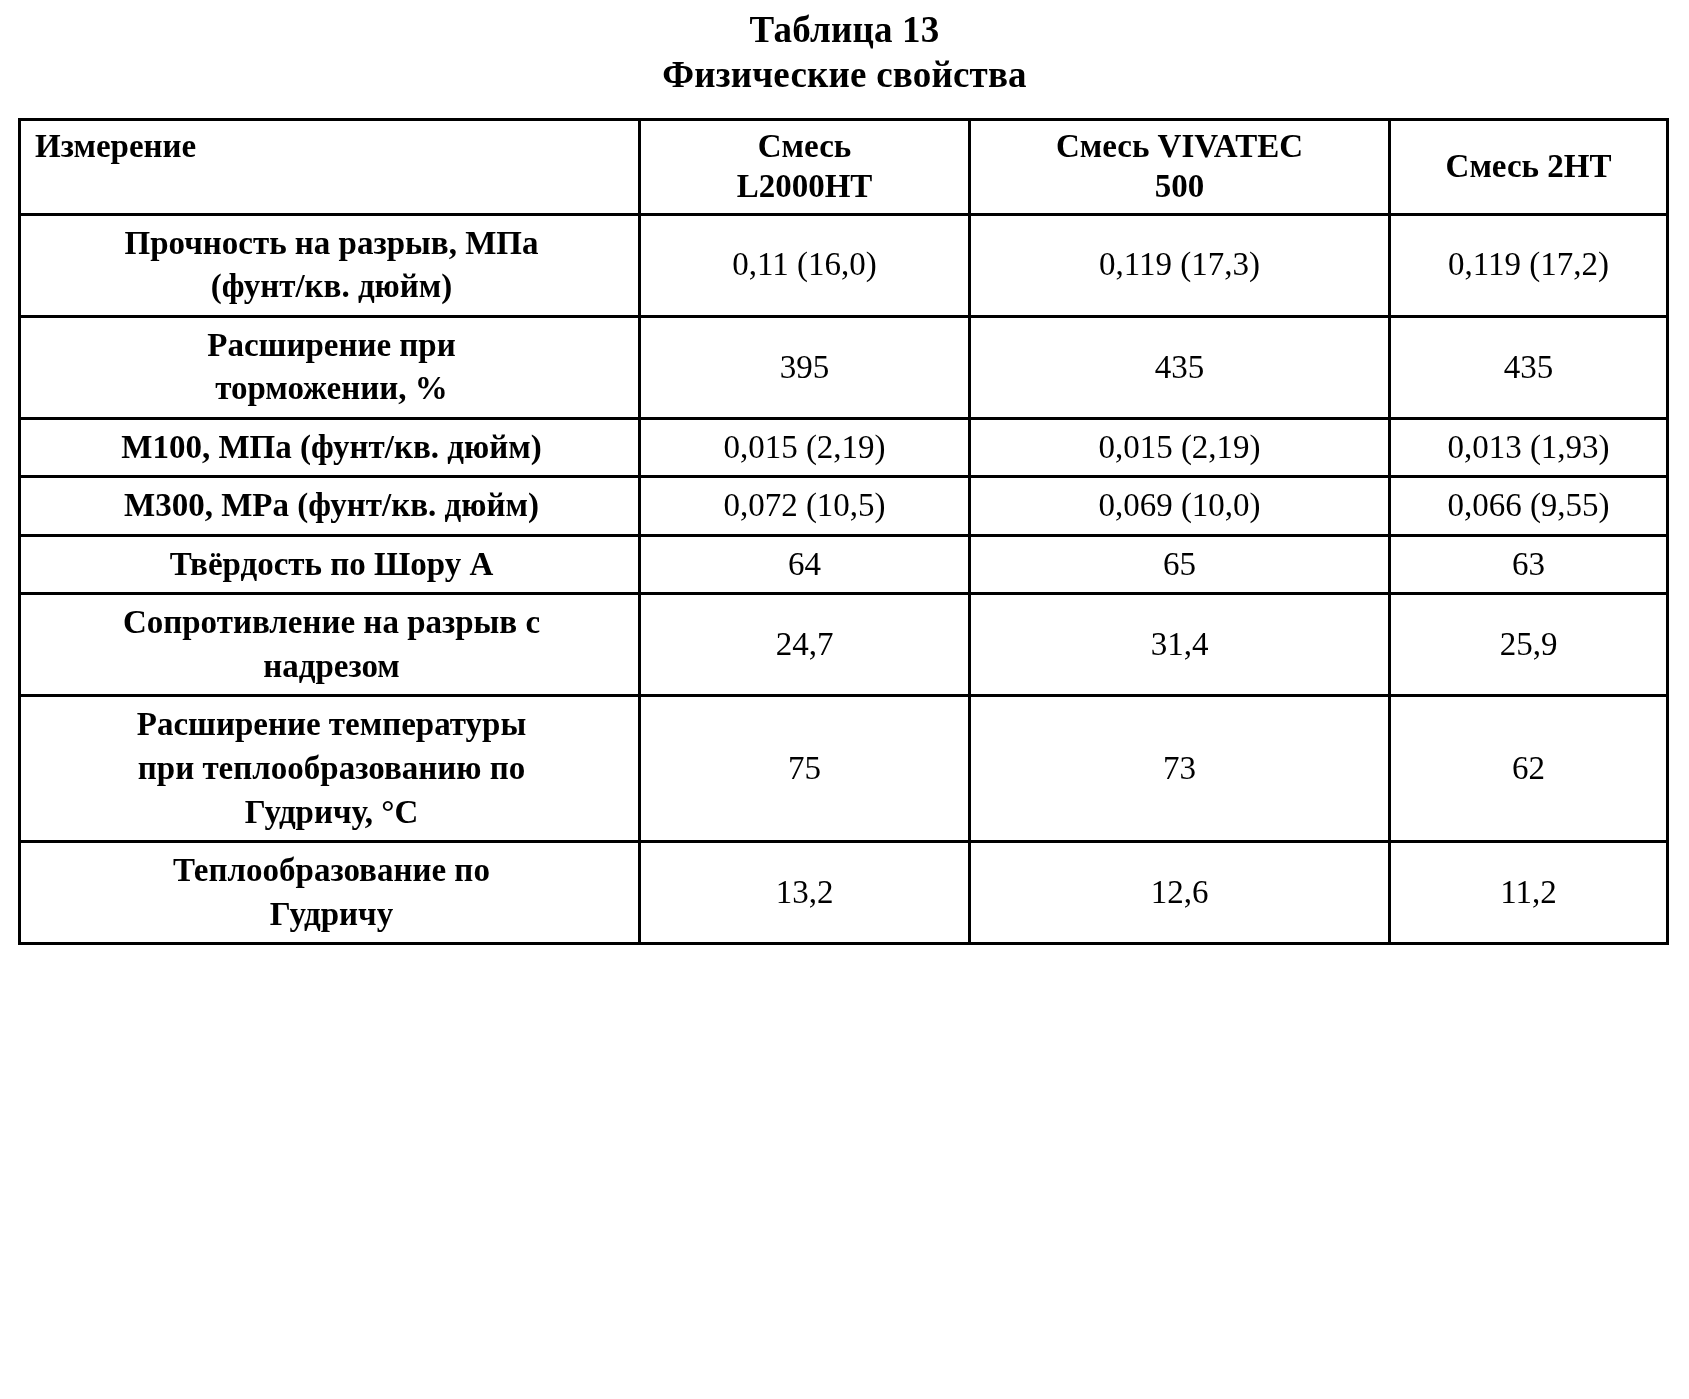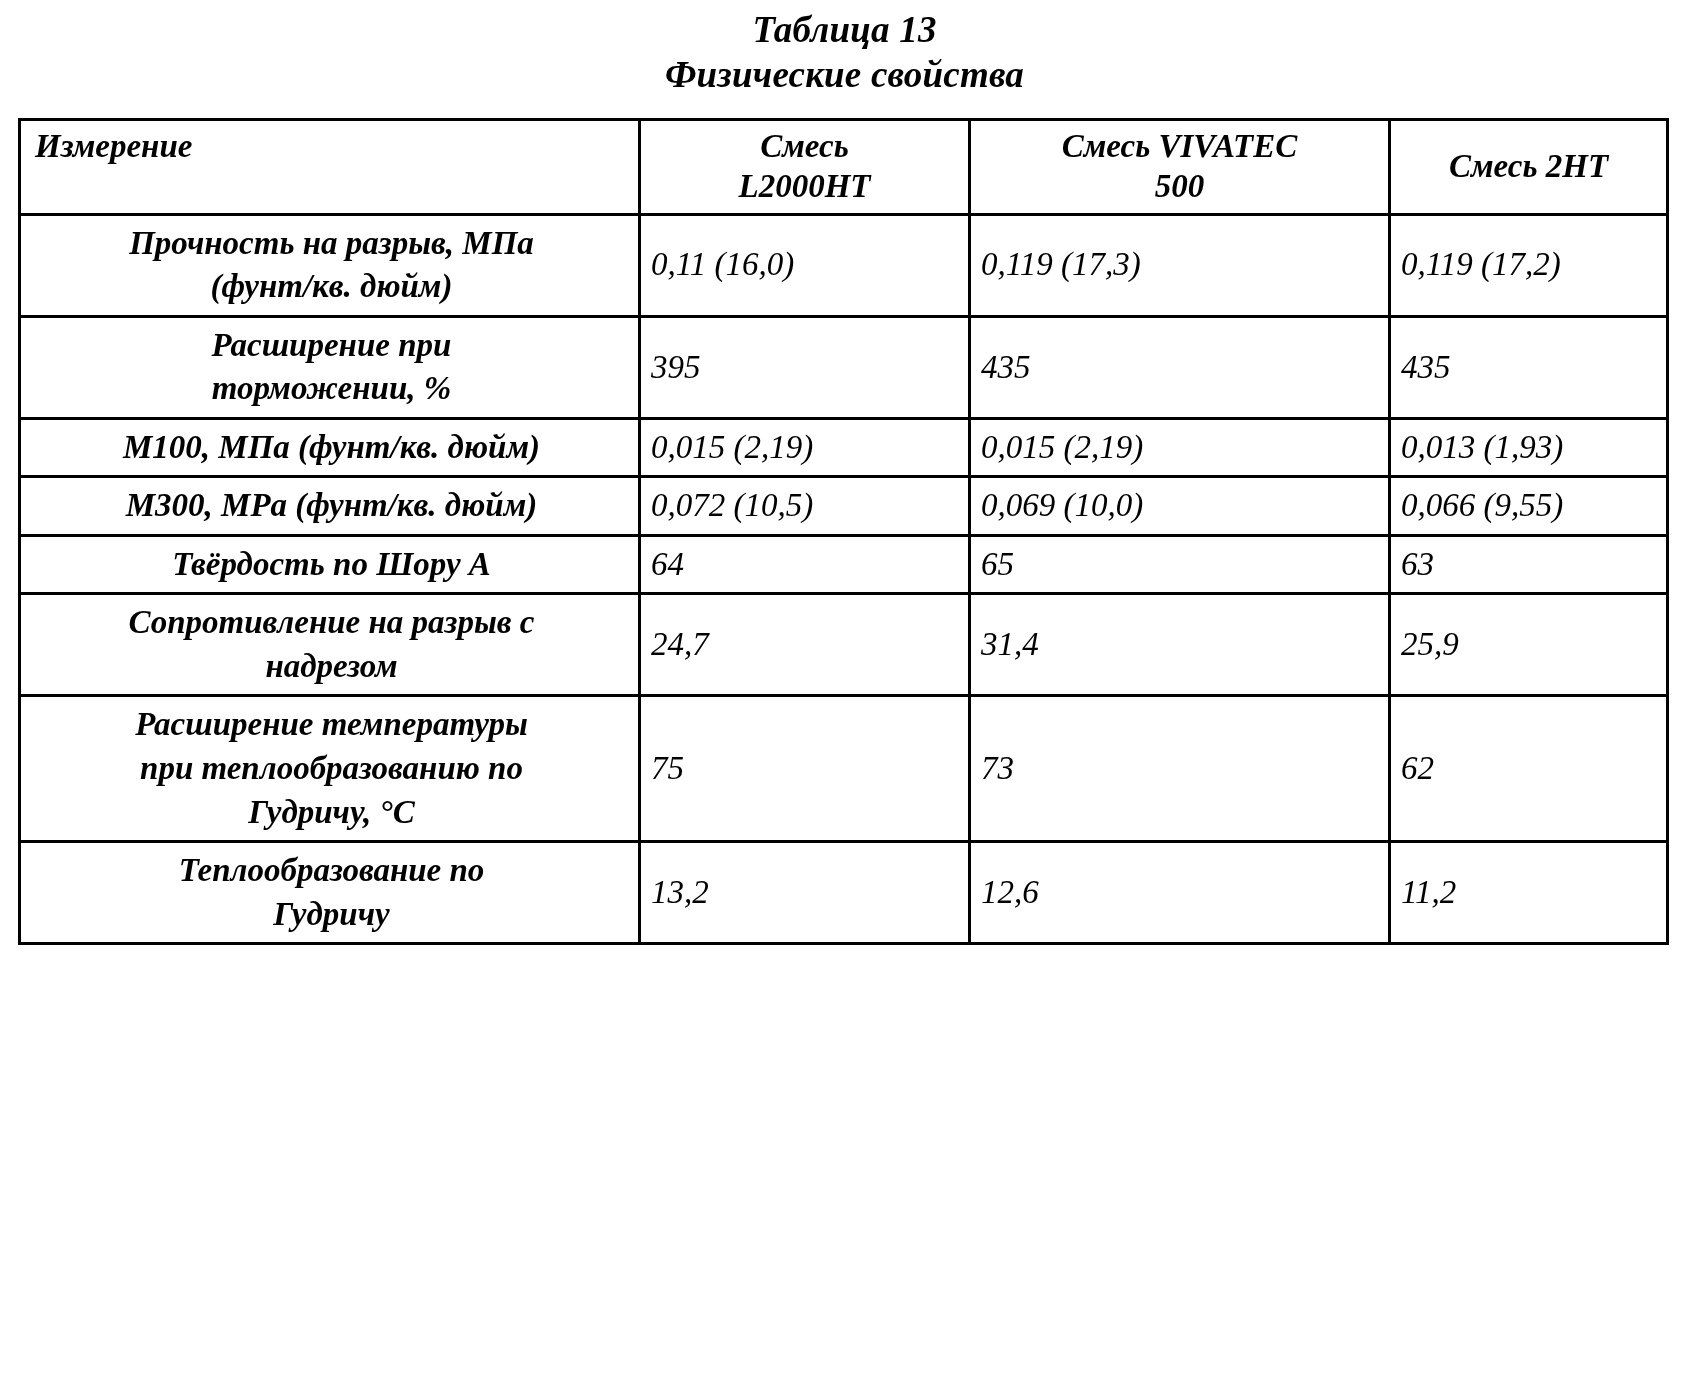--- a/index.html
+++ b/index.html
@@ -13,21 +13,20 @@
     height: 1399px;
     font-family: "Liberation Serif", "DejaVu Serif", serif;
     color: #000000;
     -webkit-font-smoothing: antialiased;
   }
   .page {
     box-sizing: border-box;
     width: 1689px;
     height: 1399px;
     padding: 8px 18px 0 18px;
-    font-style: italic;
   }
   .doc-title {
     text-align: center;
     font-weight: bold;
     font-size: 37px;
     line-height: 1.18;
     letter-spacing: 0.2px;
   }
   .doc-title .line2 {
     display: block;
@@ -63,21 +62,21 @@
     padding-left: 14px;
     vertical-align: top;
   }
   tbody td.label {
     font-weight: bold;
     text-align: center;
     padding-left: 14px;
     line-height: 1.32;
   }
   tbody td.val {
-    text-align: left;
+    text-align: center;
     font-weight: normal;
     line-height: 1.25;
     margin-top: 7px;
   }
   .nowrapish { white-space: pre-line; }
 </style>
 </head>
 <body>
 
 <div class="page">

